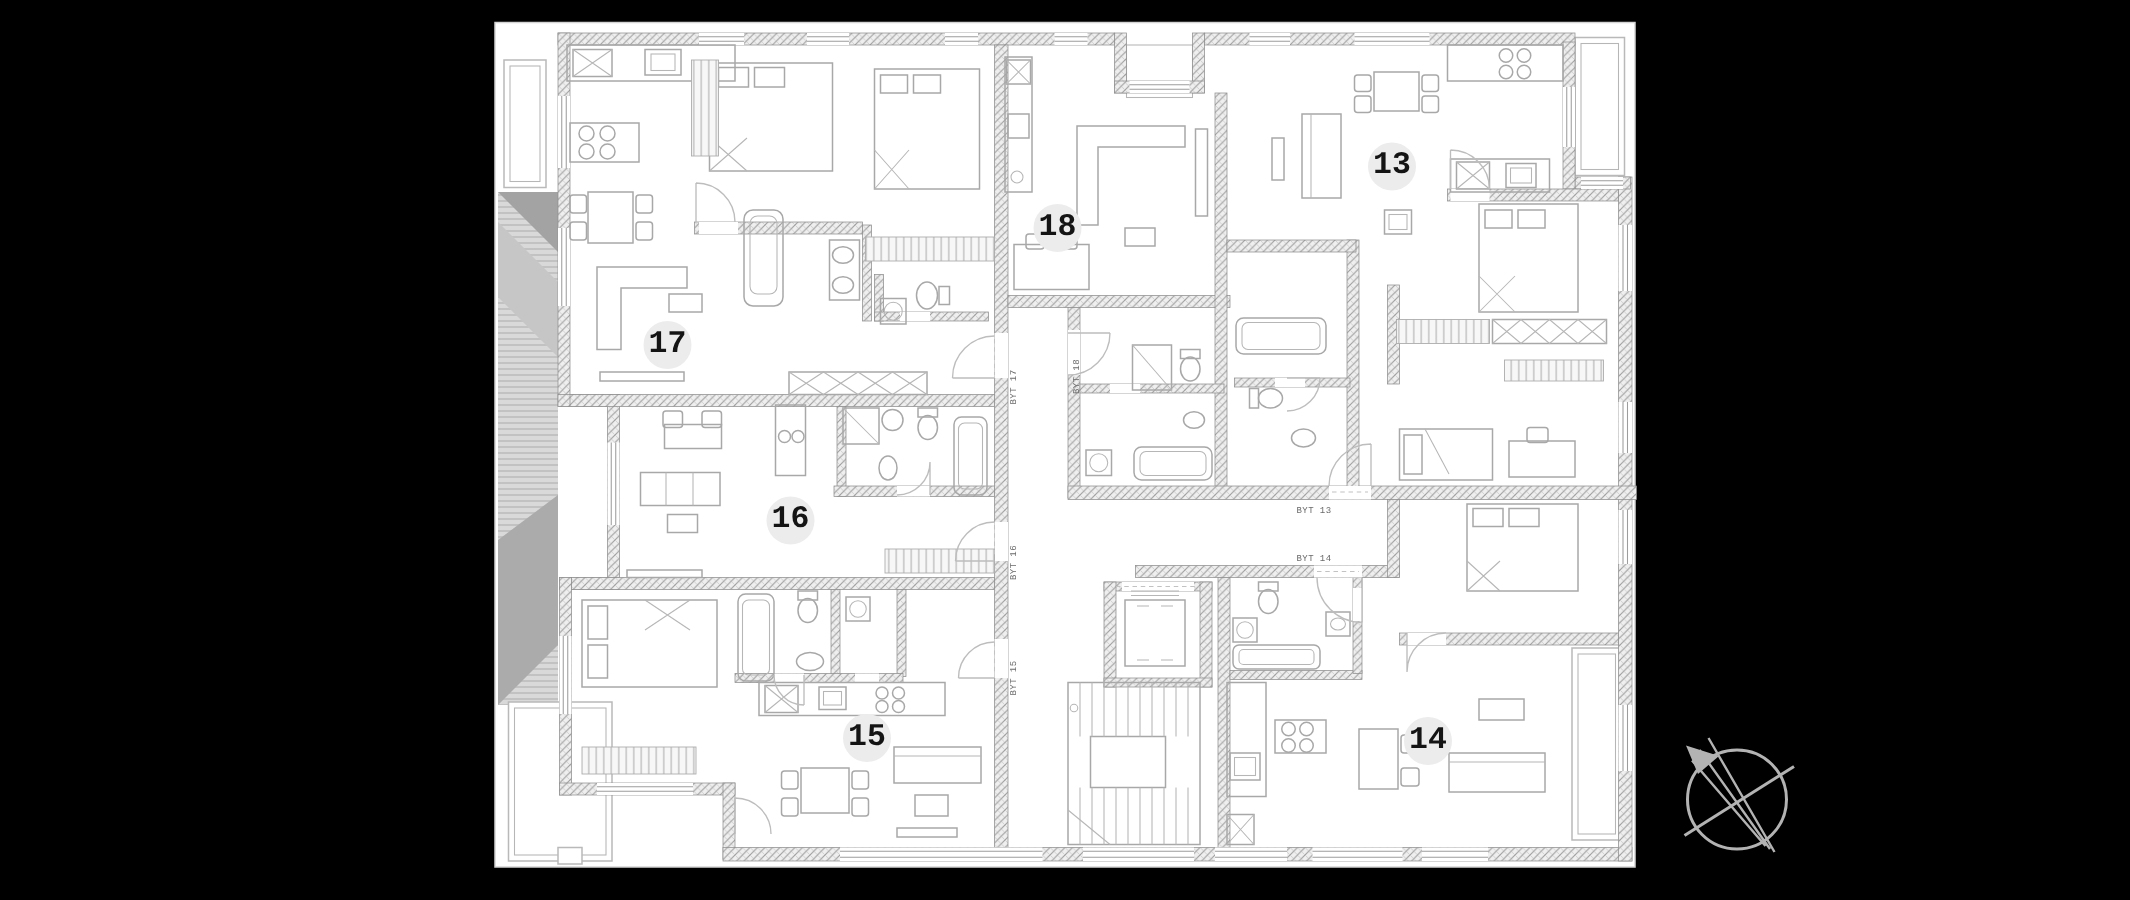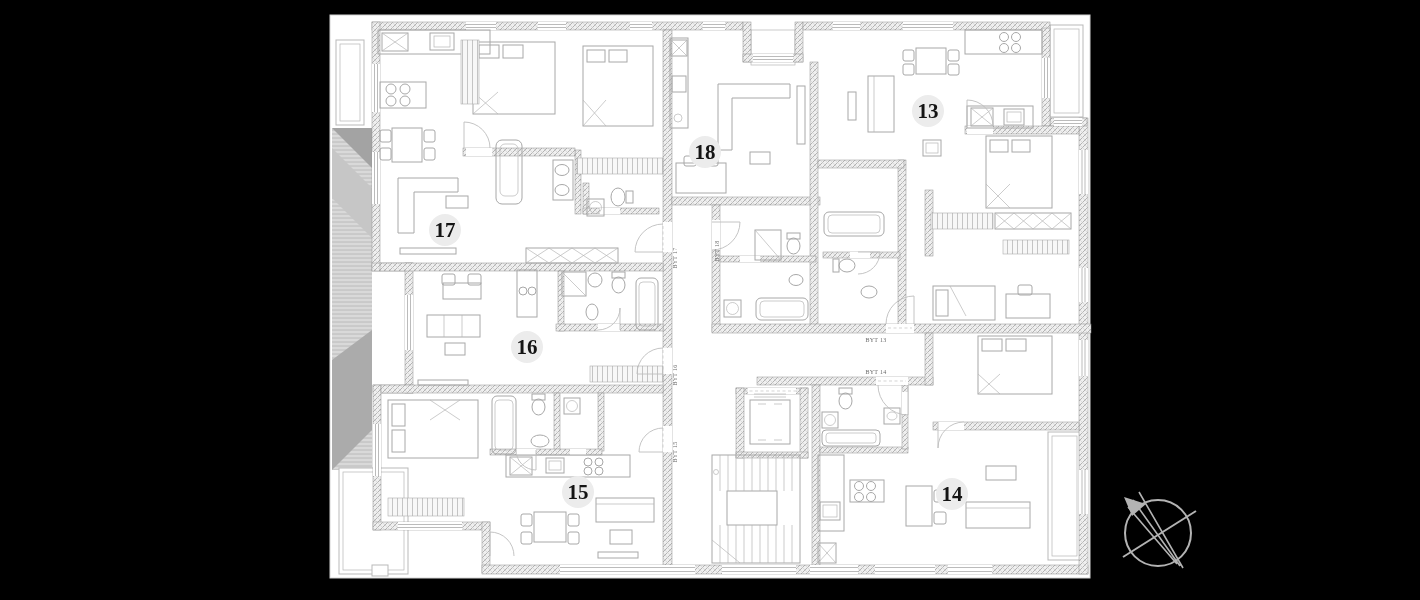--- a/index.html
+++ b/index.html
@@ -1,16 +1,16 @@
 <!DOCTYPE html>
 <html><head>
 <meta charset="utf-8">
 <style>
   html,body{margin:0;padding:0;background:#000;width:1420px;height:600px;overflow:hidden}
-  .stage{position:relative;width:1420px;height:458px;font-family:Liberation Serif, serif}
+  .stage{position:relative;width:1420px;height:458px;font-family:Liberation Mono, monospace}
   svg{display:block}
   .wall{fill:url(#wh);stroke:#8f8f8f;stroke-width:.5}
   .gap{fill:#fff;stroke:none}
   .f{fill:none;stroke:#a8a8a8;stroke-width:1}
   .t{fill:none;stroke:#b6b6b6;stroke-width:.7}
   .door{fill:none;stroke:#bdbdbd;stroke-width:.9}
   .dash{fill:none;stroke:#c2c2c2;stroke-width:.7;stroke-dasharray:3 2.5}
   .rail{fill:#fff;stroke:#b9b9b9;stroke-width:1}
   .win{fill:#fff;stroke:none}
   .winl{fill:none;stroke:#9d9d9d;stroke-width:.7}

